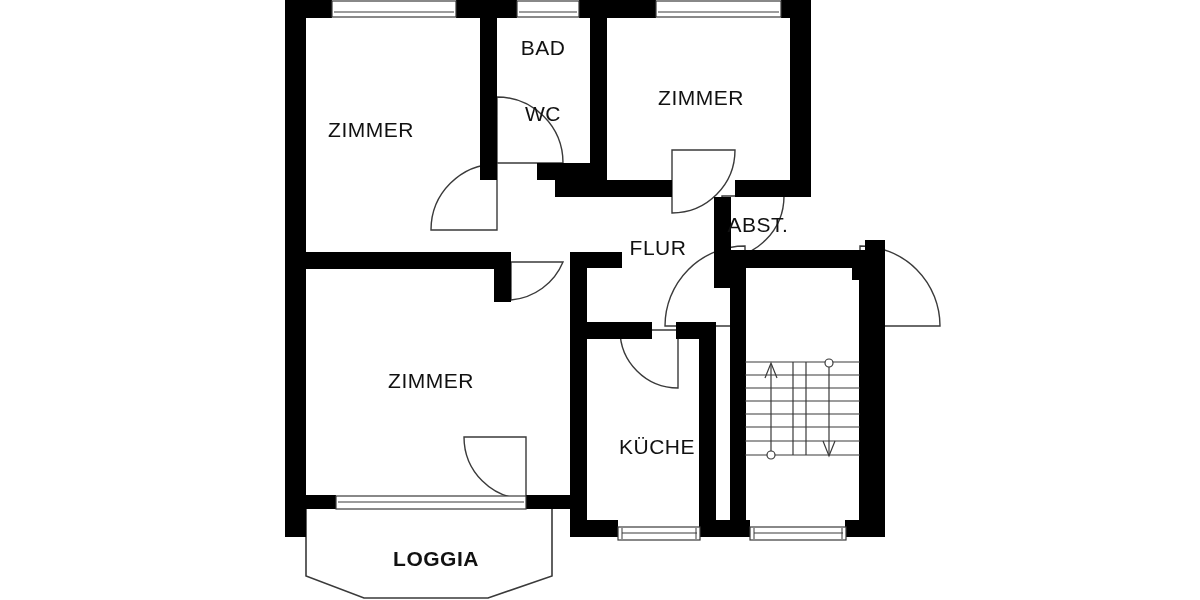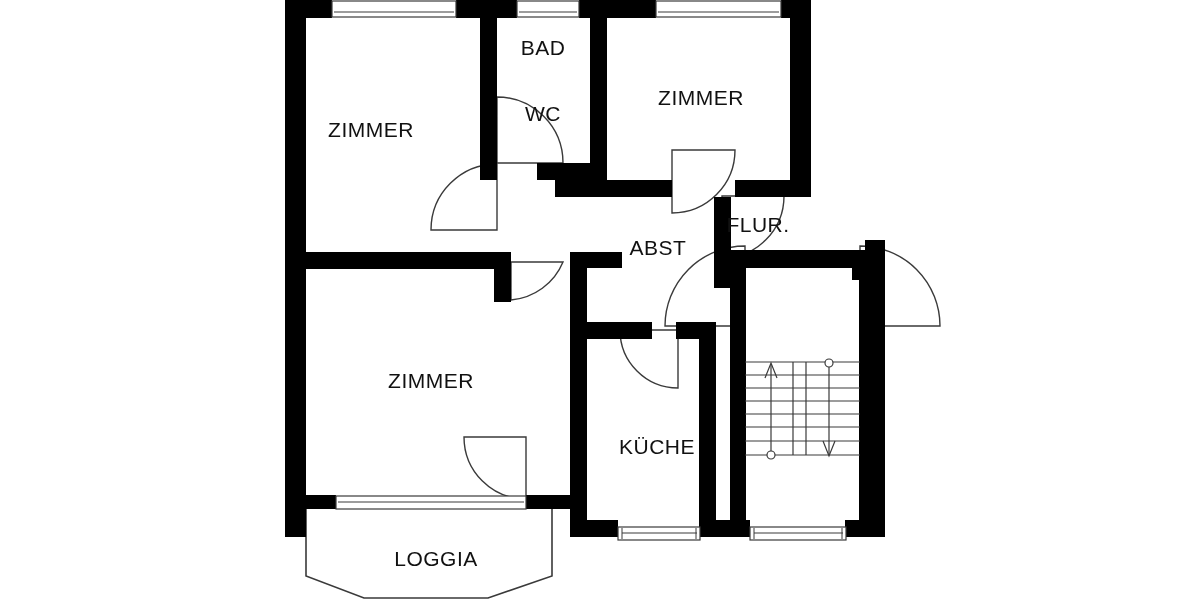--- a/index.html
+++ b/index.html
@@ -189,23 +189,23 @@
 
   <div class="room-label sz" style="left:371px; top:129px;">ZIMMER</div>
 
   <div class="room-label sz two-line" style="left:543px; top:81px;">
     <div>BAD</div>
     <div>WC</div>
   </div>
 
   <div class="room-label sz" style="left:701px; top:97px;">ZIMMER</div>
 
-  <div class="room-label sz" style="left:758px; top:224px;">FLUR.</div>
-
-  <div class="room-label sz" style="left:658px; top:247px;">ABST</div>
+  <div class="room-label sz" style="left:758px; top:224px;">ABST.</div>
+
+  <div class="room-label sz" style="left:658px; top:247px;">FLUR</div>
 
   <div class="room-label sz" style="left:431px; top:380px;">ZIMMER</div>
 
   <div class="room-label sz" style="left:642px; top:446px;margin-left:15px;">KÜCHE</div>
 
-  <div class="room-label sz" style="left:436px; top:558px;">LOGGIA</div>
+  <div class="room-label sz" style="left:436px; top:558px;font-weight:bold;">LOGGIA</div>
 
 </div>
 
 </body></html>

